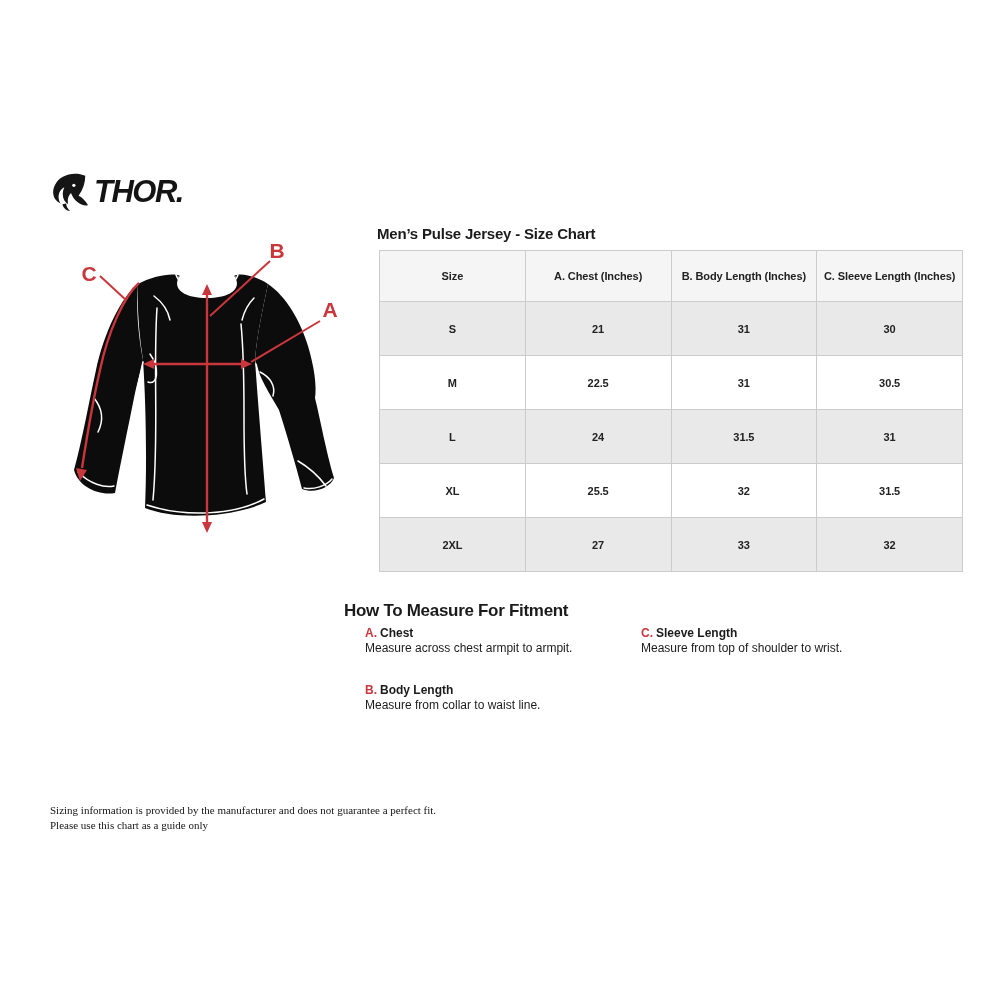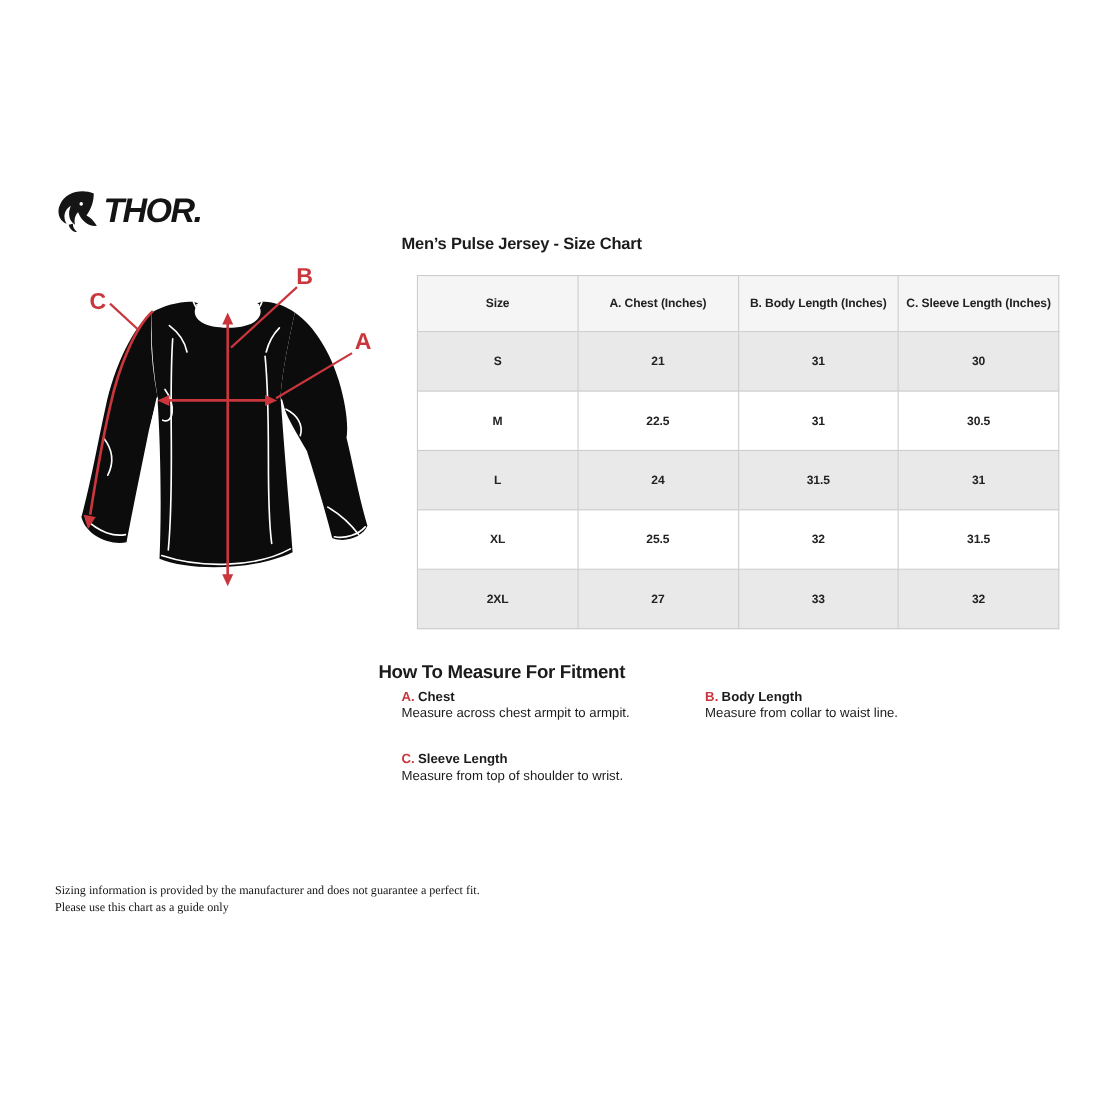--- a/index.html
+++ b/index.html
@@ -22,21 +22,21 @@
   
   .jersey{position:absolute;left:58px;top:236px;}
   .jersey .silhouette{fill:#0c0c0c;stroke:none;}
   .jersey .detail{fill:none;stroke:#ffffff;stroke-width:1.5;stroke-linecap:round;}
   .jersey .measure{stroke:var(--accent-red);stroke-width:2.4;fill:none;stroke-linecap:butt;}
   .jersey .leader{stroke:var(--accent-red);stroke-width:2;fill:none;}
   .jersey .arrow{fill:var(--accent-red);stroke:none;}
   .jersey text{font-family:"Liberation Sans",sans-serif;font-weight:bold;font-size:21px;fill:var(--accent-red);text-anchor:middle;}
 
   
-  .title{position:absolute;left:365px;top:213px;margin:0;font-size:15px;font-weight:bold;color:var(--text);letter-spacing:-0.2px;}
+  .title{position:absolute;left:365px;top:213px;margin:12px;font-size:15px;font-weight:bold;color:var(--text);letter-spacing:-0.2px;}
   .size-table{position:absolute;left:379px;top:250px;width:584px;border-collapse:collapse;table-layout:fixed;}
   .size-table th,.size-table td{border:1px solid var(--table-border);text-align:center;vertical-align:middle;
     font-size:11px;font-weight:bold;color:#222222;letter-spacing:-0.1px;}
   .size-table th{height:51px;background:var(--header-bg);}
   .size-table td{height:54px;background:#ffffff;}
   .size-table tbody tr:nth-child(odd) td{background:var(--row-alt-bg);}
 
   
   .howto-title{position:absolute;left:344px;top:601px;margin:0;font-size:17px;font-weight:bold;color:var(--text);letter-spacing:-0.3px;}
   .measure-grid{position:absolute;left:365px;top:626px;width:586px;display:grid;grid-template-columns:276px 1fr;row-gap:28px;}
@@ -154,26 +154,26 @@
     </tbody>
   </table>
 
   <h2 class="howto-title">How To Measure For Fitment</h2>
   <div class="measure-grid">
     <div class="measure-item">
       <div class="measure-label"><span class="letter">A.</span><span>Chest</span></div>
       <div class="measure-desc">Measure across chest armpit to armpit.</div>
     </div>
     <div class="measure-item">
+      <div class="measure-label"><span class="letter">C.</span><span>Sleeve Length</span></div>
+      <div class="measure-desc">Measure from top of shoulder to wrist.</div>
+    </div>
+    <div class="measure-item">
       <div class="measure-label"><span class="letter">B.</span><span>Body Length</span></div>
       <div class="measure-desc">Measure from collar to waist line.</div>
-    </div>
-    <div class="measure-item">
-      <div class="measure-label"><span class="letter">C.</span><span>Sleeve Length</span></div>
-      <div class="measure-desc">Measure from top of shoulder to wrist.</div>
     </div>
   </div>
 
   <div class="disclaimer">
     <div>Sizing information is provided by the manufacturer and does not guarantee a perfect fit.</div>
     <div>Please use this chart as a guide only</div>
   </div>
 
 </div>
 

